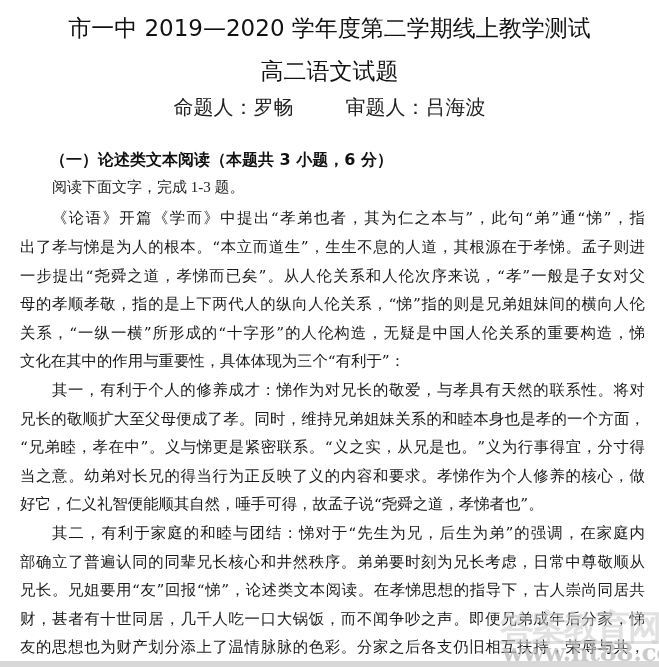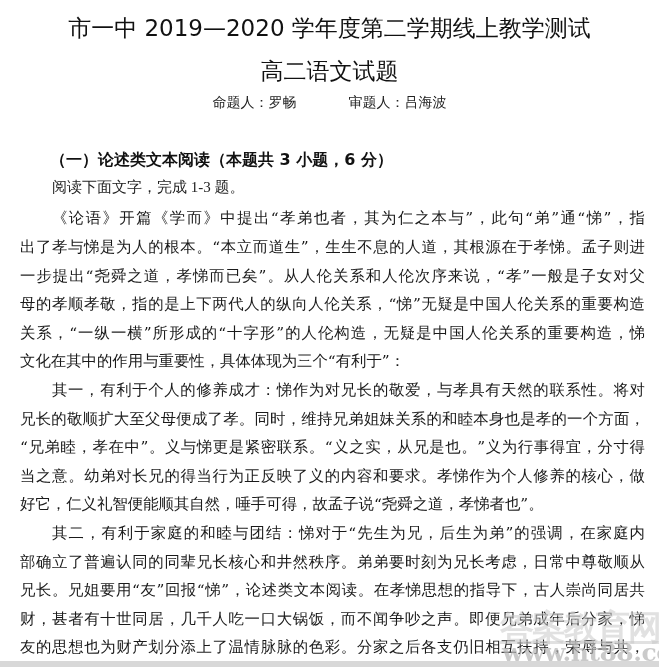--- a/index.html
+++ b/index.html
@@ -11,21 +11,21 @@
   .title {
     position: absolute; left: 0; width: 659px; top: 13px; text-align: center;
     font-family: "DejaVu Sans", sans-serif; font-size: 23px; letter-spacing: 0px; color: #111;
   }
   .subtitle {
     position: absolute; left: 0; width: 659px; top: 56px; text-align: center;
     font-family: "DejaVu Sans", sans-serif; font-size: 23px; color: #111;
   }
   .authors {
     position: absolute; top: 94px; left: 0; width: 659px; text-align: center;
-    font-family: "DejaVu Serif", serif; font-size: 14px; color: #222;
+    font-family: "DejaVu Serif", serif; font-size: 20px; color: #222;
   }
   .authors span { display: inline-block; }
   .authors .gap { width: 52px; }
   .section-heading {
     position: absolute; left: 20px; top: 121px;
     font-family: "DejaVu Sans", sans-serif; font-size: 16px; font-weight: bold; color: #111;
   }
   .subsection-heading {
     position: absolute; left: 50px; top: 150px;
     font-family: "DejaVu Sans", sans-serif; font-size: 16px; font-weight: bold; color: #111;
@@ -72,21 +72,21 @@
   <div class="authors">
     <span>命题人：罗畅</span><span class="gap"></span><span>审题人：吕海波</span>
   </div>
 
   <div class="subsection-heading">（一）论述类文本阅读（本题共 3 小题，6 分）</div>
   <div class="instruction">阅读下面文字，完成 1-3 题。</div>
 
   <div class="body-line indent" style="top:208px">《论语》开篇《学而》中提出“孝弟也者，其为仁之本与”，此句“弟”通“悌”，指</div>
   <div class="body-line" style="top:237px">出了孝与悌是为人的根本。“本立而道生”，生生不息的人道，其根源在于孝悌。孟子则进</div>
   <div class="body-line" style="top:266px">一步提出“尧舜之道，孝悌而已矣”。从人伦关系和人伦次序来说，“孝”一般是子女对父</div>
-  <div class="body-line" style="top:294px">母的孝顺孝敬，指的是上下两代人的纵向人伦关系，“悌”无疑是中国人伦关系的重要构造</div>
+  <div class="body-line" style="top:294px">母的孝顺孝敬，指的是上下两代人的纵向人伦关系，“悌”指的则是兄弟姐妹间的横向人伦</div>
   <div class="body-line" style="top:323px">关系，“一纵一横”所形成的“十字形”的人伦构造，无疑是中国人伦关系的重要构造，悌</div>
   <div class="body-line last" style="top:351px">文化在其中的作用与重要性，具体体现为三个“有利于”：</div>
 
   <div class="body-line indent" style="top:380px">其一，有利于个人的修养成才：悌作为对兄长的敬爱，与孝具有天然的联系性。将对</div>
   <div class="body-line" style="top:409px">兄长的敬顺扩大至父母便成了孝。同时，维持兄弟姐妹关系的和睦本身也是孝的一个方面，</div>
   <div class="body-line" style="top:437px">“兄弟睦，孝在中”。义与悌更是紧密联系。“义之实，从兄是也。”义为行事得宜，分寸得</div>
   <div class="body-line" style="top:466px">当之意。幼弟对长兄的得当行为正反映了义的内容和要求。孝悌作为个人修养的核心，做</div>
   <div class="body-line last" style="top:494px">好它，仁义礼智便能顺其自然，唾手可得，故孟子说“尧舜之道，孝悌者也”。</div>
 
   <div class="body-line indent" style="top:523px">其二，有利于家庭的和睦与团结：悌对于“先生为兄，后生为弟”的强调，在家庭内</div>

